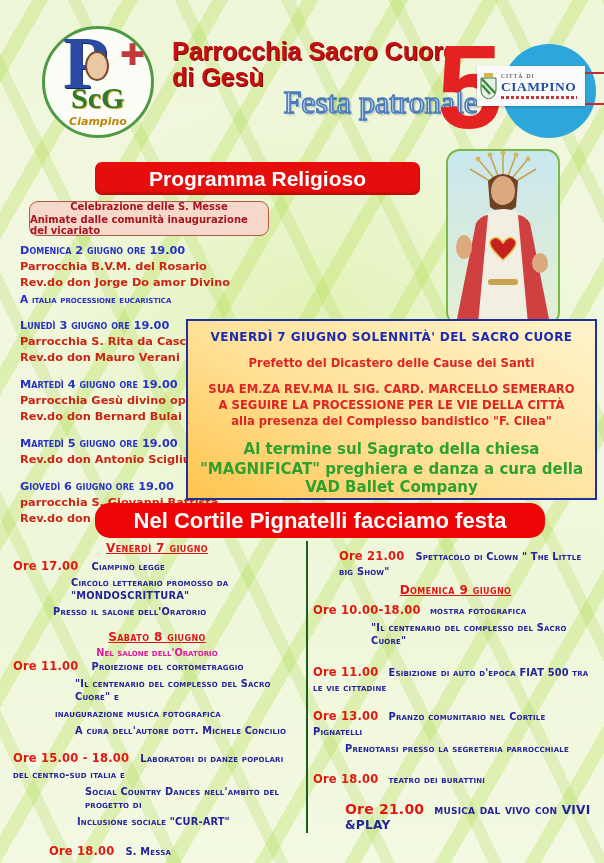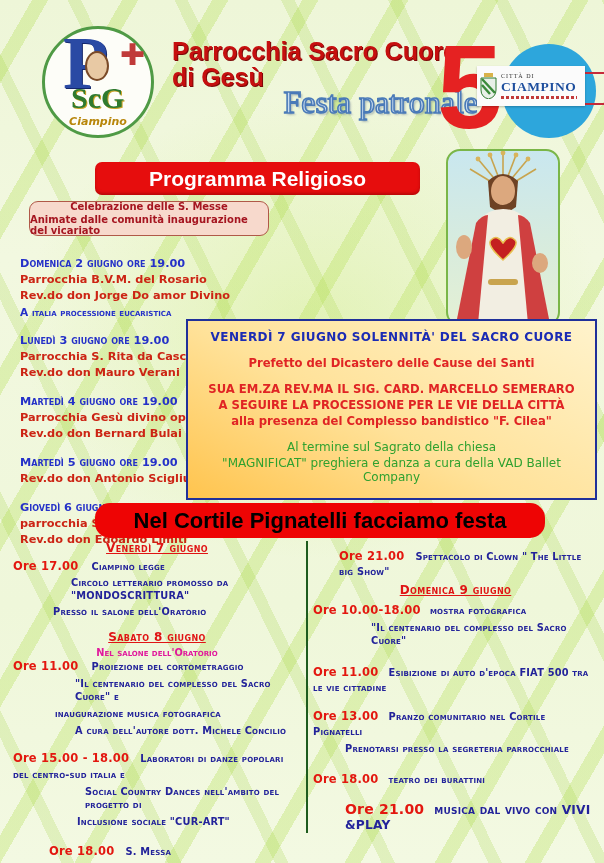--- a/index.html
+++ b/index.html
@@ -58,41 +58,41 @@
   
   .rel-banner{position:absolute; left:95px; top:162px; width:325px; height:33px; background:#e60d0d;
     border-radius:7px; color:#fff; font-family:"Liberation Sans",sans-serif; font-weight:bold;
     font-size:21px; display:flex; align-items:center; justify-content:center;
     box-shadow:inset 0 -2px 3px rgba(120,0,0,.4);}
   .notice-box{position:absolute; left:29px; top:201px; width:238px; height:33px; background:#f7d9cc;
     border:1.5px solid #b05948; border-radius:9px; display:flex; flex-direction:column;
     align-items:center; justify-content:center; gap:2px;}
   .notice-box div{font-size:10px; font-weight:bold; color:#a51520;}
   .mass-list{position:absolute; left:20px; top:243px; width:245px;}
-  .mass-entry{margin-bottom:11px;margin-top:13px;}
+  .mass-entry{margin-bottom:11px;}
   .mass-date{color:#2531c8; font-weight:bold; font-size:11.3px; font-variant:small-caps; line-height:16px;}
   .mass-line{color:#cc2414; font-weight:bold; font-size:11.3px; line-height:16px;}
   .mass-note{color:#2531c8; font-weight:bold; font-size:10.6px; font-variant:small-caps; line-height:16px;}
 
   
   .jesus{position:absolute; left:446px; top:149px; width:110px; height:173px; border:2.5px solid #7ab648;
     border-radius:14px; overflow:hidden; background:linear-gradient(180deg,#c9e7ef 0%,#d9ecdc 60%,#e4f0d4 100%);}
 
   
   .sol-box{position:absolute; left:186px; top:319px; width:411px; height:181px; box-sizing:border-box;
     background:linear-gradient(28deg,#ffc44e 0%,#ffe29a 45%,#fff3cc 100%);
     border:2.5px solid #20309a; padding:9px 6px 0 6px; text-align:center;}
   .sol-title{color:#1b2bb4; font-weight:bold; font-size:12px; letter-spacing:.4px; margin-bottom:12px;}
   .sol-red{color:#e02424; font-weight:bold; font-size:11.6px;}
-  .sol-green{color:#2fa12f; font-weight:normal; font-size:12px;}
+  .sol-green{color:#2fa12f; font-weight:bold; font-size:15px;}
   .mb2{margin-bottom:2px;} .mb12{margin-bottom:12px;}
 
   
   .cor-banner{position:absolute; left:95px; top:503px; width:450px; height:35px; background:#ee0404;
-    border-radius:15px; color:#000000; font-family:"Liberation Sans",sans-serif; font-weight:bold;
+    border-radius:15px; color:#ffffff; font-family:"Liberation Sans",sans-serif; font-weight:bold;
     font-size:22px; display:flex; align-items:center; justify-content:center;}
   .divider{position:absolute; left:306px; top:541px; width:2px; height:292px; background:#1e5c1e;}
   .colL{position:absolute; left:13px; top:541px; width:288px;}
   .colR{position:absolute; left:313px; top:548px; width:285px;}
   .ehead{color:#e01414; font-weight:bold; font-size:12px; font-variant:small-caps;
     text-decoration:underline; text-align:center; letter-spacing:.4px;}
   .esub{color:#e0189c; font-weight:bold; font-size:9.8px; font-variant:small-caps; text-align:center;}
   .erow{line-height:13px;}
   .time{color:#e3170f; font-weight:bold; font-size:11.5px; letter-spacing:.2px;}
   .etxt{color:#23239a; font-weight:bold; font-size:9.8px; font-variant:small-caps; letter-spacing:.2px;}

